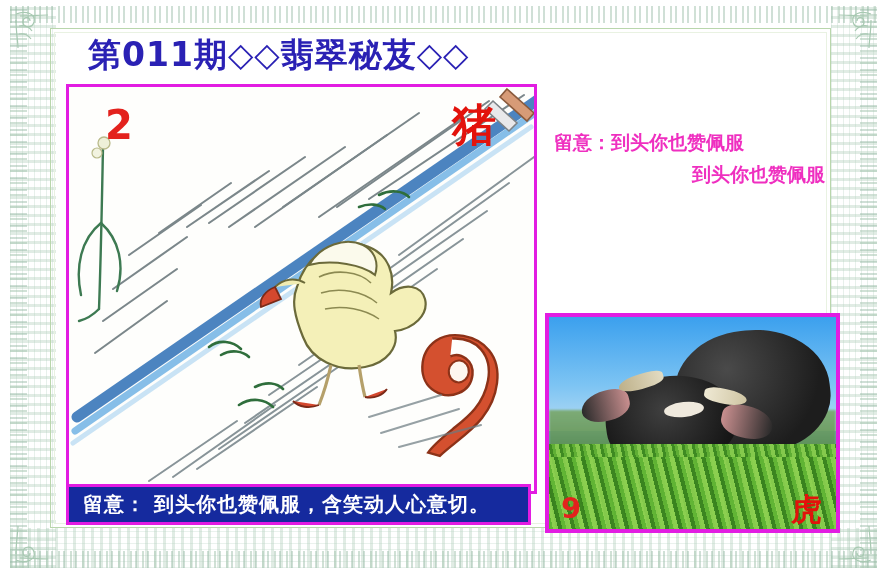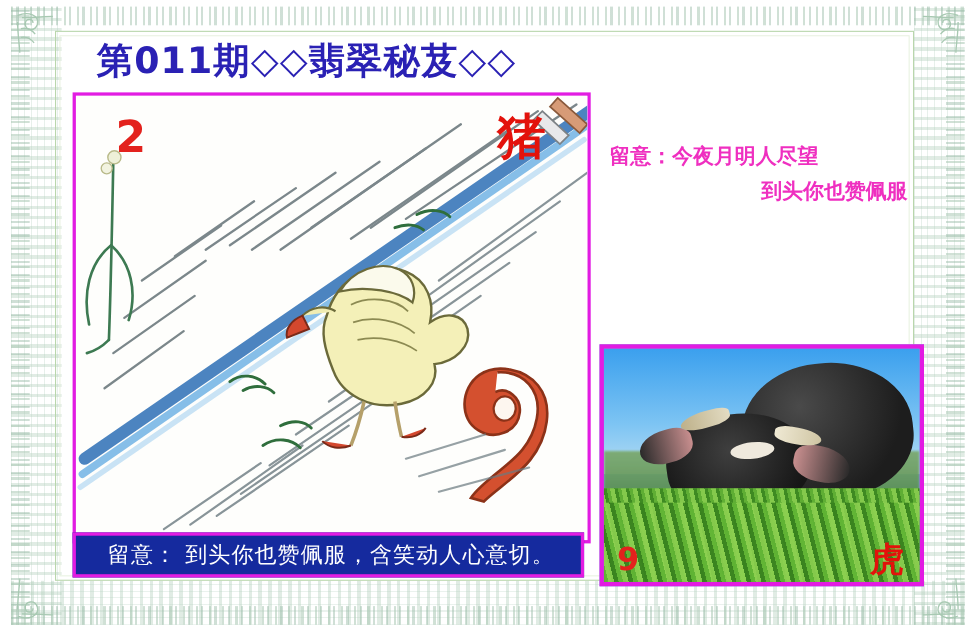--- a/index.html
+++ b/index.html
@@ -84,22 +84,22 @@
     font-size:40px;font-weight:bold;line-height:1;
     font-family:"DejaVu Sans","Liberation Sans",sans-serif;}
   .zodiac-main{position:absolute;right:38px;top:16px;color:#e3120b;
     font-size:44px;font-weight:bold;line-height:1;
     font-family:"DejaVu Sans","Liberation Sans",sans-serif;}
 
   
   .caption-bar{position:absolute;left:66px;top:484px;width:465px;height:41px;
     border:3px solid #e21ce2;background:#152a9e;box-sizing:border-box;
     display:flex;align-items:center;}
-  .caption-text{color:#ffffff;font-size:20px;font-weight:normal;
-    padding-left:29px;letter-spacing:1px;white-space:nowrap;
+  .caption-text{color:#ffffff;font-size:20px;font-weight:bold;
+    padding-left:14px;letter-spacing:1px;white-space:nowrap;
     font-family:"DejaVu Sans","Liberation Sans",sans-serif;}
 
   
   .note{position:absolute;left:554px;top:126px;width:275px;
     color:#ef2fc0;font-size:19px;font-weight:bold;line-height:32px;
     font-family:"DejaVu Sans","Liberation Sans",sans-serif;}
   .note .l1{display:block;text-align:left;}
   .note .l2{display:block;text-align:right;padding-right:4px;}
 
   
@@ -308,21 +308,21 @@
     </div>
     <div class="num-left">2</div>
     <div class="zodiac-main">猪</div>
   </div>
 
   <div class="caption-bar">
     <span class="caption-text">留意： 到头你也赞佩服，含笑动人心意切。</span>
   </div>
 
   <div class="note">
-    <span class="l1">留意：今夜月明人尽望</span>
+    <span class="l1">留意：到头你也赞佩服</span>
     <span class="l2">到头你也赞佩服</span>
   </div>
 
   <div class="photo-card">
     <div class="ph-sky"></div>
     <div class="ph-trees"></div>
     <div class="cow cow-body"></div>
     <div class="cow cow-head"></div>
     <div class="cow cow-ear-l"></div>
     <div class="cow cow-ear-r"></div>

